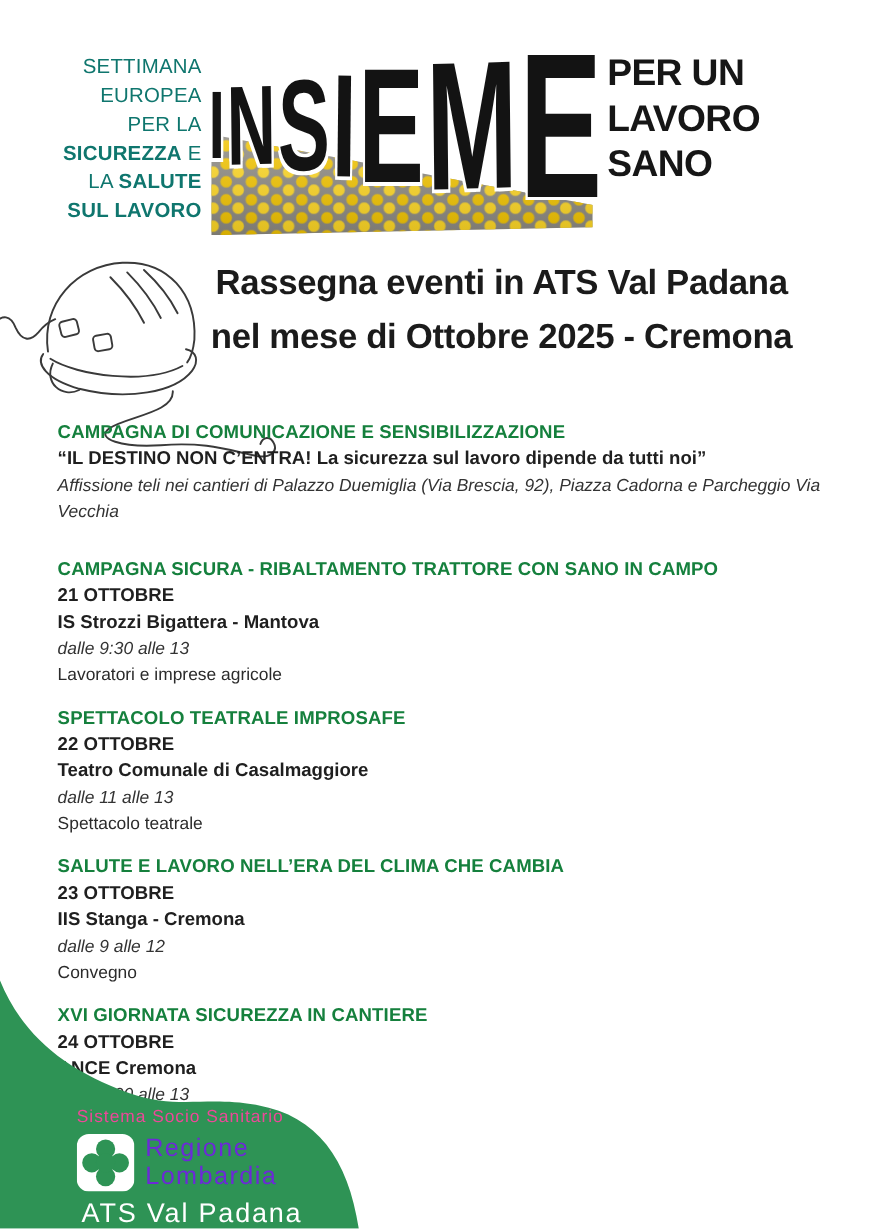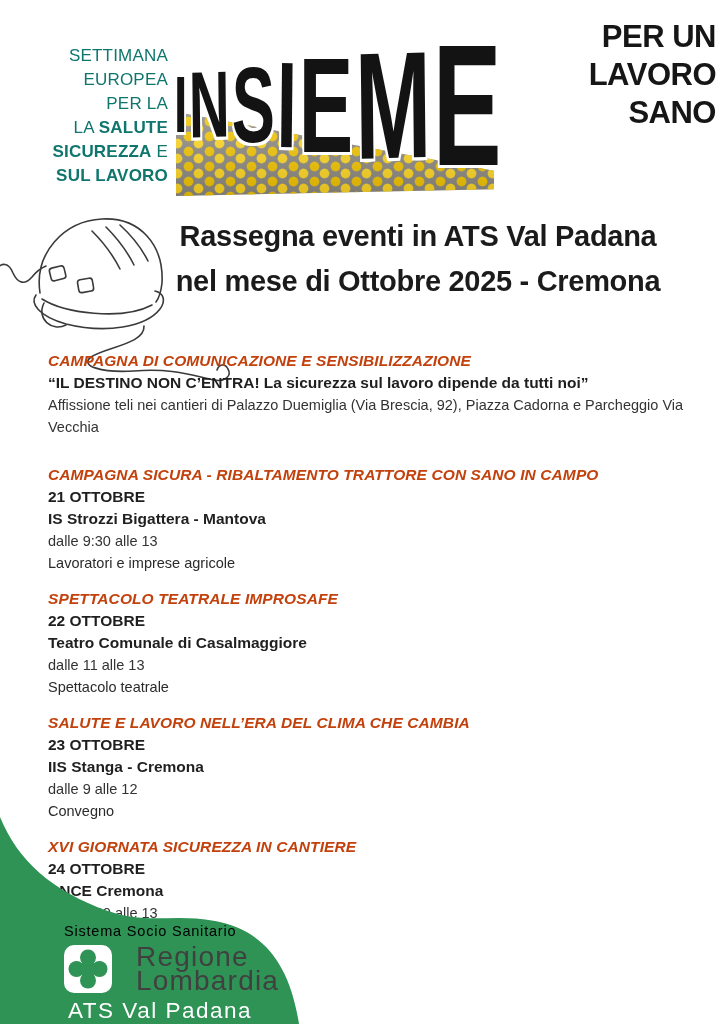--- a/index.html
+++ b/index.html
@@ -10,24 +10,23 @@
     color:#222;
   }
   
   .hdr-left{
     position:absolute;left:20px;top:44px;width:148px;
     text-align:right;font-size:17px;line-height:24px;color:#0f766e;
     letter-spacing:0.2px;
   }
   .hdr-left strong{font-weight:700;}
   .hdr-right{
-    position:absolute;left:506px;top:18px;width:210px;
+    position:absolute;left:506px;top:42px;width:210px;
     font-size:31px;line-height:38px;font-weight:700;color:#161616;
     letter-spacing:-0.5px;
-    text-align:right;
   }
   
   .brand{position:absolute;left:172px;top:20px;width:326px;height:182px;}
   .helmet-field{
     position:absolute;left:4px;top:92px;width:318px;height:84px;z-index:1;
     background-color:#8d8a82;
     background-image:
       linear-gradient(to bottom, rgba(255,255,255,.18), rgba(0,0,0,.12)),
       radial-gradient(circle, #f3c500 4.2px, rgba(0,0,0,0) 5.4px),
       radial-gradient(circle, #ffd824 4.2px, rgba(0,0,0,0) 5.4px);
@@ -53,50 +52,50 @@
   .title{
     position:absolute;left:128px;top:214px;width:580px;
     text-align:center;font-size:29px;line-height:45px;
     font-weight:700;color:#1b1b1b;letter-spacing:-0.3px;
   }
   .hat-svg{position:absolute;left:-6px;top:205px;width:250px;height:180px;}
   
   .events{position:absolute;left:48px;top:350px;width:650px;}
   .event{margin-bottom:14px;}
   .event.first{margin-bottom:26px;}
-  .ev-title{font-size:15.5px;line-height:22px;font-weight:700;color:#c2410c;letter-spacing:0.1px;font-style:italic;}
+  .ev-title{font-size:15.5px;line-height:22px;font-weight:700;color:#15803d;letter-spacing:0.1px;}
   .ev-bold{font-size:15.5px;line-height:22px;font-weight:700;color:#1f1f1f;}
-  .ev-italic{font-size:14.5px;line-height:22px;color:#333;}
+  .ev-italic{font-size:14.5px;line-height:22px;font-style:italic;color:#333;}
   .ev-plain{font-size:14.5px;line-height:22px;color:#2b2b2b;}
   
   .footer{position:absolute;left:0;bottom:0;width:340px;height:215px;}
   .footer svg.wave{position:absolute;left:0;top:0;}
   .f-system{
-    position:absolute;left:64px;top:114px;color:#000000;
+    position:absolute;left:64px;top:114px;color:#ec4899;
     font-size:14.5px;letter-spacing:0.8px;
   }
   .f-logo-row{position:absolute;left:64px;top:136px;display:flex;align-items:center;}
   .f-mark{width:48px;height:48px;}
   .f-region{
-    margin-left:24px;color:#404040;font-size:28px;line-height:24px;letter-spacing:1.2px;
+    margin-left:9px;color:#6d28d9;font-size:21px;line-height:24px;letter-spacing:1.2px;
   }
   .f-agency{
     position:absolute;left:68px;top:189px;color:#fff;
     font-size:22.5px;letter-spacing:1.5px;
   }
 </style>
 </head>
 <body>
 
 <div class="hdr-left">
   <div><span>SETTIMANA</span><strong></strong><span></span></div>
   <div><span>EUROPEA</span><strong></strong><span></span></div>
   <div><span>PER LA</span><strong></strong><span></span></div>
+  <div><span></span><strong>SICUREZZA</strong><span> E</span></div>
   <div><span>LA </span><strong>SALUTE</strong><span></span></div>
-  <div><span></span><strong>SICUREZZA</strong><span> E</span></div>
   <div><span></span><strong>SUL LAVORO</strong><span></span></div>
 </div>
 
 <div class="brand">
   <div class="helmet-field"></div>
   <div class="word">
     <span class="L0">I</span>
     <span class="L1">N</span>
     <span class="L2">S</span>
     <span class="L3">I</span>

